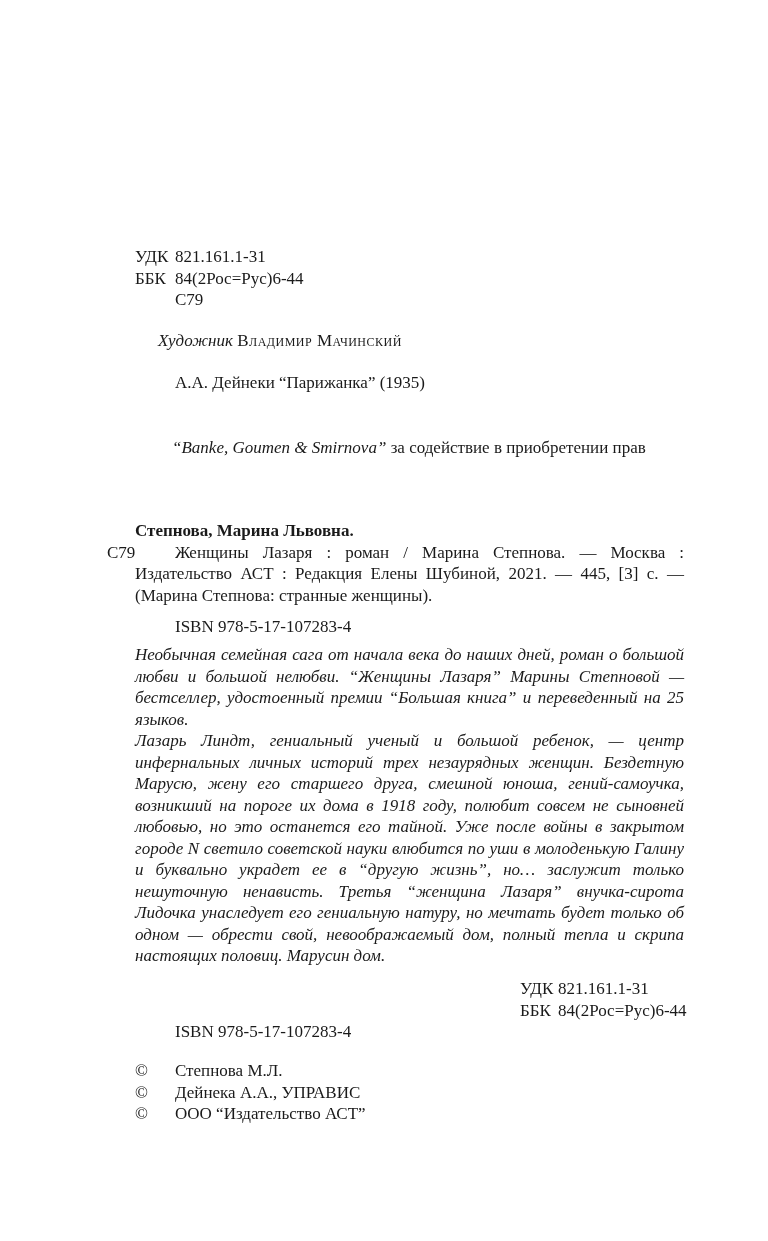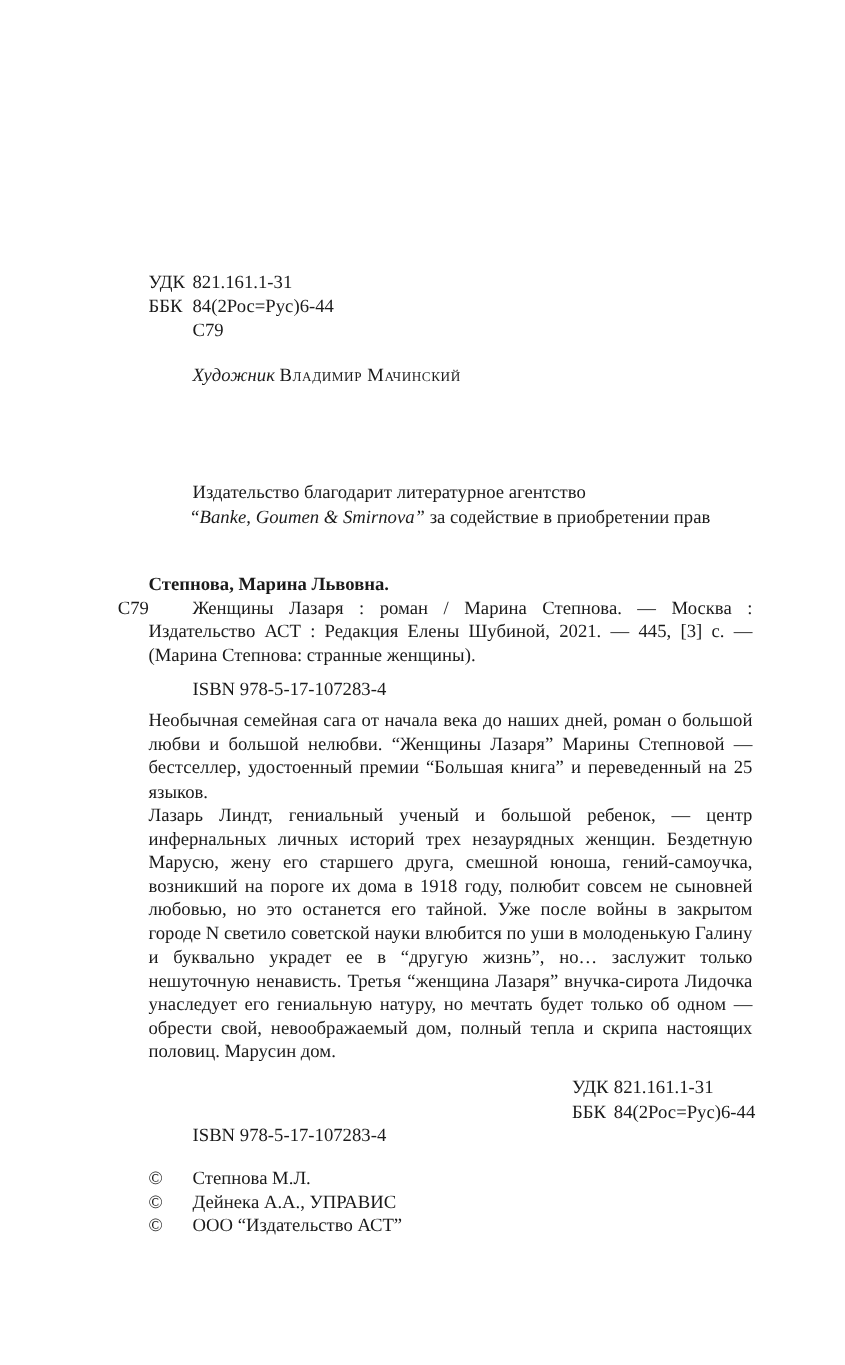--- a/index.html
+++ b/index.html
@@ -27,21 +27,21 @@
     }
     #classif .label {
       display: inline-block;
       width: 40px;
     }
     #classif .c79 {
       padding-left: 40px;
     }
 
     #artist {
-      left: 175px;
+      left: 158px;
       top: 318px;
     }
     .artist-role { font-style: italic; }
     .artist-name {
       font-variant: small-caps;
       letter-spacing: 0.5px;
     }
 
     #cover-note {
       left: 175px;
@@ -82,20 +82,21 @@
     
     #annotation {
       left: 135px;
       top: 632px;
       width: 549px;
       text-align: justify;
       hyphens: manual;
     }
     #annotation p {
       margin: 0;
+      font-style: italic;
     }
 
     
     #codes-right {
       left: 520px;
       top: 966px;
     }
     #codes-right .label { display: inline-block; width: 38px; }
 
     #isbn-2 {
@@ -124,24 +125,24 @@
   </div>
   <div class="row c79">С79</div>
 </div>
 
 <div id="artist" class="abs row">
   <span class="artist-role">Художник</span>
   <span class="artist-name">Владимир Мачинский</span>
 </div>
 
 <div id="cover-note" class="abs">
+  <div class="row">А.А. Дейнеки “Парижанка” (1935)</div>
 </div>
 
 <div id="thanks" class="abs">
-  <div class="row">Издательство благодарит литературное агентство</div>
   <div class="row agency-line">
     <span class="agency-name">“Banke, Goumen &amp; Smirnova”</span><span> за содействие в приобретении прав</span>
   </div>
 </div>
 
 <div id="bib" class="abs">
   <div class="author">Степнова, Марина Львовна.</div>
   <span class="bib-code">С79</span>
   <p class="bib-desc">Женщины Лазаря : роман / Марина Степнова. — Москва : Издательство АСТ : Редакция Елены Шубиной, 2021. — 445, [3] с. — (Марина Степнова: странные женщины).</p>
   <div class="isbn-1 row">ISBN 978-5-17-107283-4</div>

